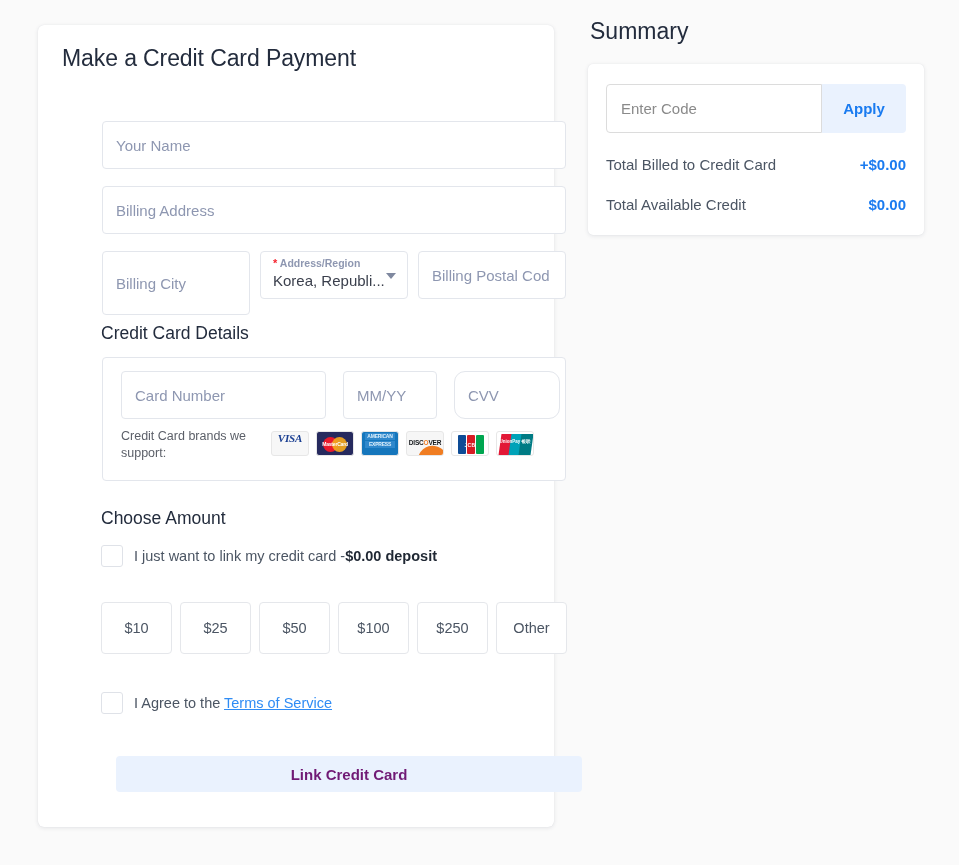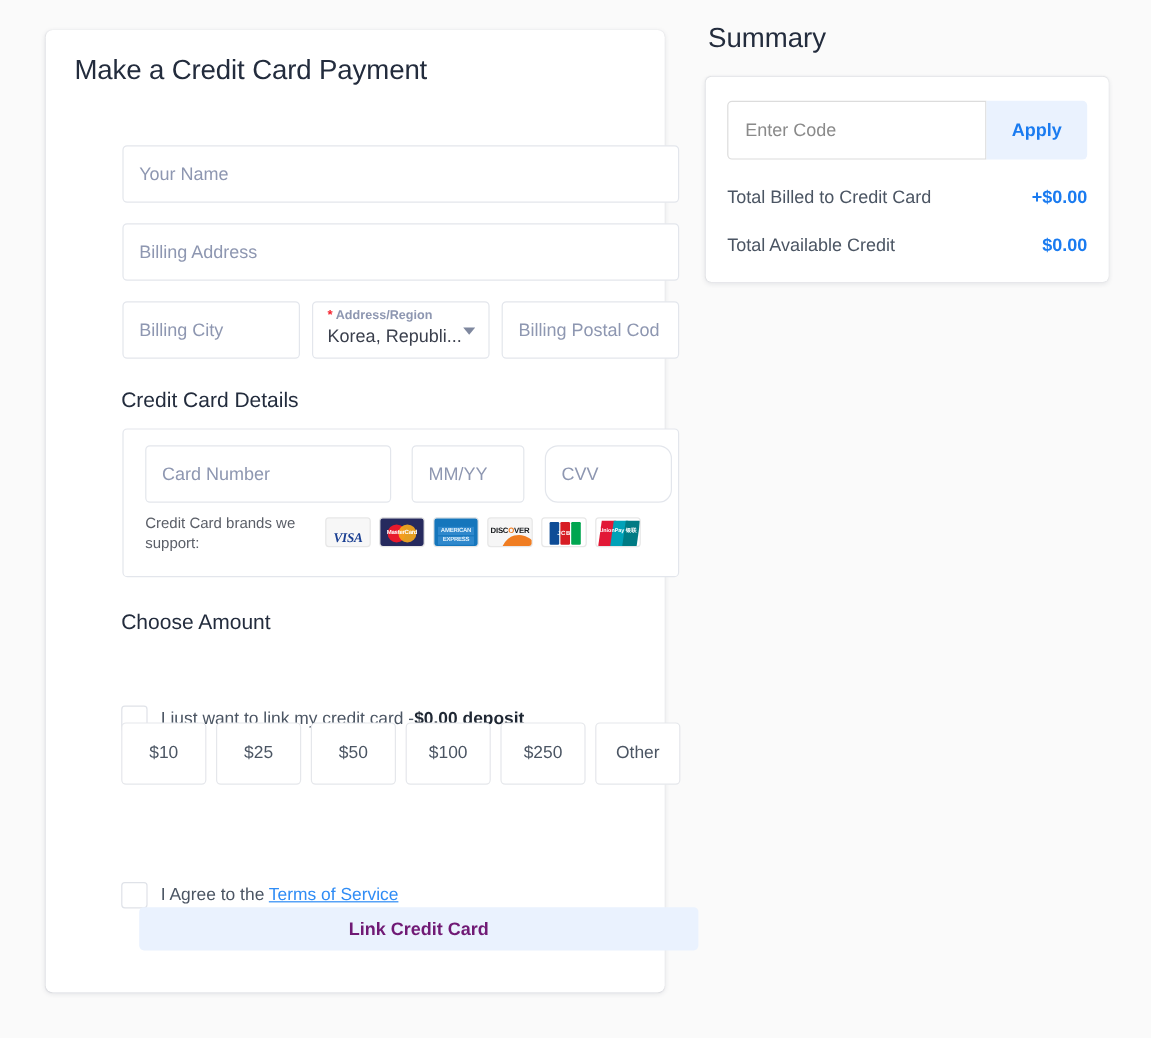--- a/index.html
+++ b/index.html
@@ -121,21 +121,21 @@
     gap: 7px;
   }
   .brand {
     width: 38px; height: 25px;
     border-radius: 3px;
     background: #fff;
     border: 1px solid #e7e7e7;
     position: relative;
     overflow: hidden;
     display: flex;
-    align-items: flex-end;
+    align-items: flex-start;
     justify-content: center;
   }
 
   
   .b-visa { background: #f7f7f7; }
   .b-visa .txt {
     font-family: "Liberation Serif", serif;
     font-style: italic;
     font-weight: bold;
     font-size: 11px;
@@ -191,21 +191,21 @@
   .b-up .up { position: absolute; top: 2px; width: 12px; height: 21px; transform: skewX(-8deg); }
   .b-up .u1 { background: #e21836; left: 3px; }
   .b-up .u2 { background: #00a2b8; left: 13px; }
   .b-up .u3 { background: #007b84; left: 23px; }
   .b-up .utxt {
     position: absolute; width: 100%; text-align: center; top: 7px;
     font-size: 4.5px; font-weight: bold; color: #fff; z-index: 3; line-height: 6px;
   }
 
   
-  .cbrow { position: absolute; display: flex; align-items: center; margin-top: 43px; }
+  .cbrow { position: absolute; display: flex; align-items: center; }
   .cbox {
     width: 22px; height: 22px;
     border: 1px solid #dfe2e8;
     border-radius: 3px;
     background: #fff;
     flex: 0 0 auto;
   }
   .cblabel {
     margin-left: 11px;
     font-size: 14.5px;
@@ -305,21 +305,21 @@
     <div class="form-title">Make a Credit Card Payment</div>
 
     <div class="tinput" style="left:64px; top:161px; width:464px; height:48px;">
       <span class="ph">Billing Address</span>
     </div>
 
     <div class="tinput" style="left:64px; top:96px; width:464px; height:48px;">
       <span class="ph">Your Name</span>
     </div>
 
-    <div class="tinput" style="left:64px; top:226px; width:148px; height:48px;align-items:center;">
+    <div class="tinput" style="left:64px; top:226px; width:148px; height:64px;align-items:center;">
       <span class="ph">Billing City</span>
     </div>
 
     <div class="country-select" style="left:222px; top:226px; width:148px; height:48px;">
       <div class="country-label">
         <span class="req">*</span>
         <span>Address/Region</span>
       </div>
       <div class="country-value">Korea, Republi...</div>
       <div class="caret"></div>

